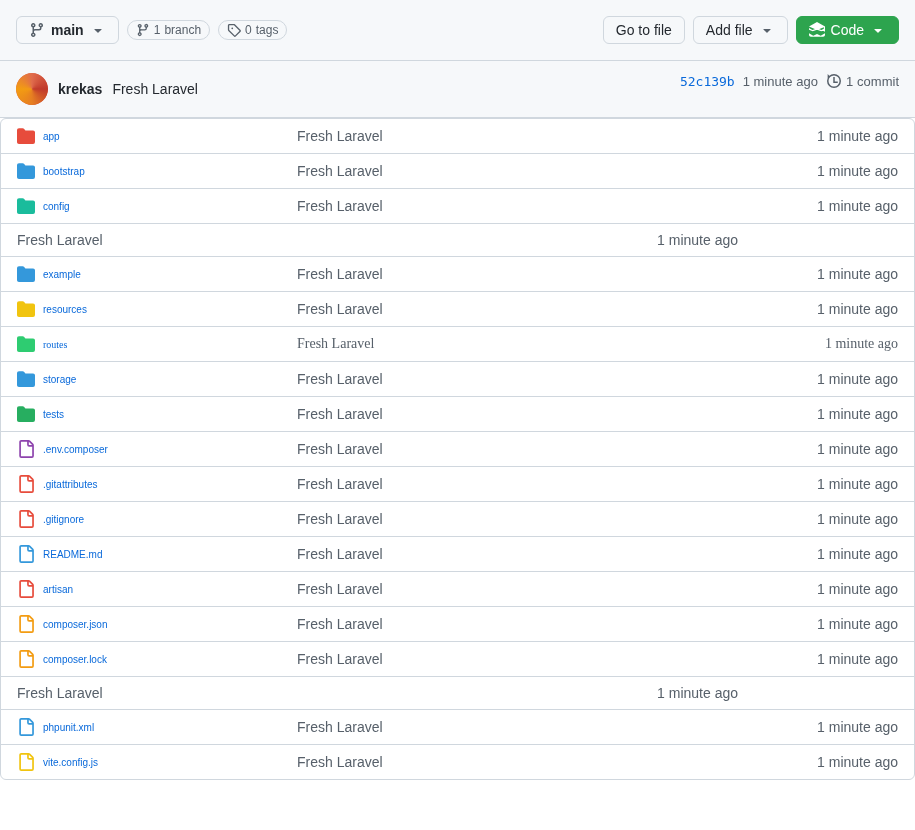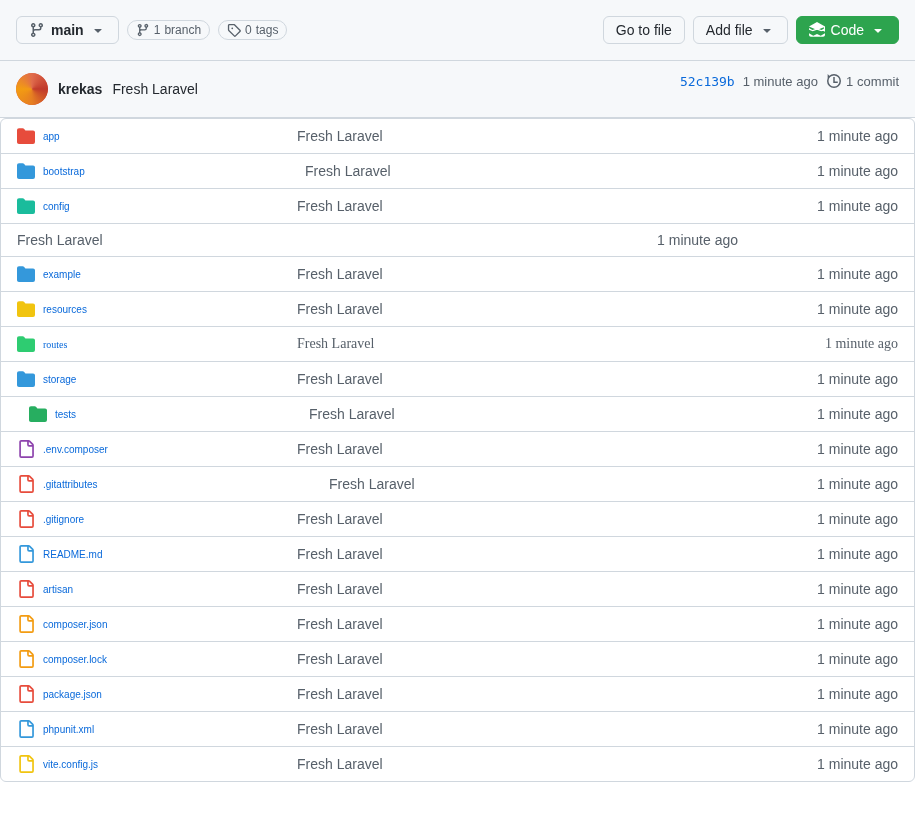--- a/index.html
+++ b/index.html
@@ -249,21 +249,21 @@
         <span class="icon-folder"><svg width="18" height="18" viewBox="0 0 16 16" fill="#e74c3c">
       <path d="M1.75 1A1.75 1.75 0 0 0 0 2.75v10.5C0 14.216.784 15 1.75 15h12.5A1.75 1.75 0 0 0 16 13.25v-8.5A1.75 1.75 0 0 0 14.25 3H7.5a.25.25 0 0 1-.2-.1l-.9-1.2C6.07 1.26 5.55 1 5 1H1.75Z"></path>
     </svg></span>
         <span class="file-name">app</span>
       </div>
       <div class="file-cell">
         <span class="file-message">Fresh Laravel</span>
       </div>
       <div class="file-time">1 minute ago</div>
     </div>
-    <div class="file-row" style="border-bottom: 1px solid rgb(208, 215, 222); gap: 8px;">
+    <div class="file-row" style="border-bottom: 1px solid rgb(208, 215, 222);">
       <div class="file-cell">
         <span class="icon-folder"><svg width="18" height="18" viewBox="0 0 16 16" fill="#3498db">
       <path d="M1.75 1A1.75 1.75 0 0 0 0 2.75v10.5C0 14.216.784 15 1.75 15h12.5A1.75 1.75 0 0 0 16 13.25v-8.5A1.75 1.75 0 0 0 14.25 3H7.5a.25.25 0 0 1-.2-.1l-.9-1.2C6.07 1.26 5.55 1 5 1H1.75Z"></path>
     </svg></span>
         <span class="file-name">bootstrap</span>
       </div>
       <div class="file-cell">
         <span class="file-message">Fresh Laravel</span>
       </div>
       <div class="file-time">1 minute ago</div>
@@ -327,21 +327,21 @@
         <span class="icon-folder"><svg width="18" height="18" viewBox="0 0 16 16" fill="#3498db">
       <path d="M1.75 1A1.75 1.75 0 0 0 0 2.75v10.5C0 14.216.784 15 1.75 15h12.5A1.75 1.75 0 0 0 16 13.25v-8.5A1.75 1.75 0 0 0 14.25 3H7.5a.25.25 0 0 1-.2-.1l-.9-1.2C6.07 1.26 5.55 1 5 1H1.75Z"></path>
     </svg></span>
         <span class="file-name">storage</span>
       </div>
       <div class="file-cell">
         <span class="file-message">Fresh Laravel</span>
       </div>
       <div class="file-time">1 minute ago</div>
     </div>
-    <div class="file-row" style="border-bottom: 1px solid rgb(208, 215, 222); padding-left: 12px;">
+    <div class="file-row" style="border-bottom: 1px solid rgb(208, 215, 222);">
       <div class="file-cell">
         <span class="icon-folder"><svg width="18" height="18" viewBox="0 0 16 16" fill="#27ae60">
       <path d="M1.75 1A1.75 1.75 0 0 0 0 2.75v10.5C0 14.216.784 15 1.75 15h12.5A1.75 1.75 0 0 0 16 13.25v-8.5A1.75 1.75 0 0 0 14.25 3H7.5a.25.25 0 0 1-.2-.1l-.9-1.2C6.07 1.26 5.55 1 5 1H1.75Z"></path>
     </svg></span>
         <span class="file-name">tests</span>
       </div>
       <div class="file-cell">
         <span class="file-message">Fresh Laravel</span>
       </div>
       <div class="file-time">1 minute ago</div>
@@ -351,21 +351,21 @@
         <span class="icon-folder"><svg width="18" height="18" viewBox="0 0 16 16" fill="#8e44ad">
       <path d="M2 1.75C2 .784 2.784 0 3.75 0h6.586c.464 0 .909.184 1.237.513l2.914 2.914c.329.328.513.773.513 1.237v9.586A1.75 1.75 0 0 1 13.25 16h-9.5A1.75 1.75 0 0 1 2 14.25Zm1.75-.25a.25.25 0 0 0-.25.25v12.5c0 .138.112.25.25.25h9.5a.25.25 0 0 0 .25-.25V6h-2.75A1.75 1.75 0 0 1 9 4.25V1.5Zm6.75.062V4.25c0 .138.112.25.25.25h2.688l-.011-.013-2.914-2.914-.013-.011Z"></path>
     </svg></span>
         <span class="file-name">.env.composer</span>
       </div>
       <div class="file-cell">
         <span class="file-message">Fresh Laravel</span>
       </div>
       <div class="file-time">1 minute ago</div>
     </div>
-    <div class="file-row" style="border-bottom: 1px solid rgb(208, 215, 222); gap: 32px;">
+    <div class="file-row" style="border-bottom: 1px solid rgb(208, 215, 222);">
       <div class="file-cell">
         <span class="icon-folder"><svg width="18" height="18" viewBox="0 0 16 16" fill="#e74c3c">
       <path d="M2 1.75C2 .784 2.784 0 3.75 0h6.586c.464 0 .909.184 1.237.513l2.914 2.914c.329.328.513.773.513 1.237v9.586A1.75 1.75 0 0 1 13.25 16h-9.5A1.75 1.75 0 0 1 2 14.25Zm1.75-.25a.25.25 0 0 0-.25.25v12.5c0 .138.112.25.25.25h9.5a.25.25 0 0 0 .25-.25V6h-2.75A1.75 1.75 0 0 1 9 4.25V1.5Zm6.75.062V4.25c0 .138.112.25.25.25h2.688l-.011-.013-2.914-2.914-.013-.011Z"></path>
     </svg></span>
         <span class="file-name">.gitattributes</span>
       </div>
       <div class="file-cell">
         <span class="file-message">Fresh Laravel</span>
       </div>
       <div class="file-time">1 minute ago</div>
@@ -425,26 +425,20 @@
     </svg></span>
         <span class="file-name">composer.lock</span>
       </div>
       <div class="file-cell">
         <span class="file-message">Fresh Laravel</span>
       </div>
       <div class="file-time">1 minute ago</div>
     </div>
     <div class="file-row" style="border-bottom: 1px solid rgb(208, 215, 222);">
       <div class="file-cell">
-        <span class="icon-folder"><svg width="18" height="18" viewBox="0 0 16 16" fill="#e74c3c">
-      <path d="M2 1.75C2 .784 2.784 0 3.75 0h6.586c.464 0 .909.184 1.237.513l2.914 2.914c.329.328.513.773.513 1.237v9.586A1.75 1.75 0 0 1 13.25 16h-9.5A1.75 1.75 0 0 1 2 14.25Zm1.75-.25a.25.25 0 0 0-.25.25v12.5c0 .138.112.25.25.25h9.5a.25.25 0 0 0 .25-.25V6h-2.75A1.75 1.75 0 0 1 9 4.25V1.5Zm6.75.062V4.25c0 .138.112.25.25.25h2.688l-.011-.013-2.914-2.914-.013-.011Z"></path>
-    </svg></span>
-        <span class="file-name">package.json</span>
-      </div>
-      <div class="file-cell">
         <span class="file-message">Fresh Laravel</span>
       </div>
       <div class="file-time">1 minute ago</div>
     </div>
     <div class="file-row" style="border-bottom: 1px solid rgb(208, 215, 222);">
       <div class="file-cell">
         <span class="icon-folder"><svg width="18" height="18" viewBox="0 0 16 16" fill="#3498db">
       <path d="M2 1.75C2 .784 2.784 0 3.75 0h6.586c.464 0 .909.184 1.237.513l2.914 2.914c.329.328.513.773.513 1.237v9.586A1.75 1.75 0 0 1 13.25 16h-9.5A1.75 1.75 0 0 1 2 14.25Zm1.75-.25a.25.25 0 0 0-.25.25v12.5c0 .138.112.25.25.25h9.5a.25.25 0 0 0 .25-.25V6h-2.75A1.75 1.75 0 0 1 9 4.25V1.5Zm6.75.062V4.25c0 .138.112.25.25.25h2.688l-.011-.013-2.914-2.914-.013-.011Z"></path>
     </svg></span>
         <span class="file-name">phpunit.xml</span>

